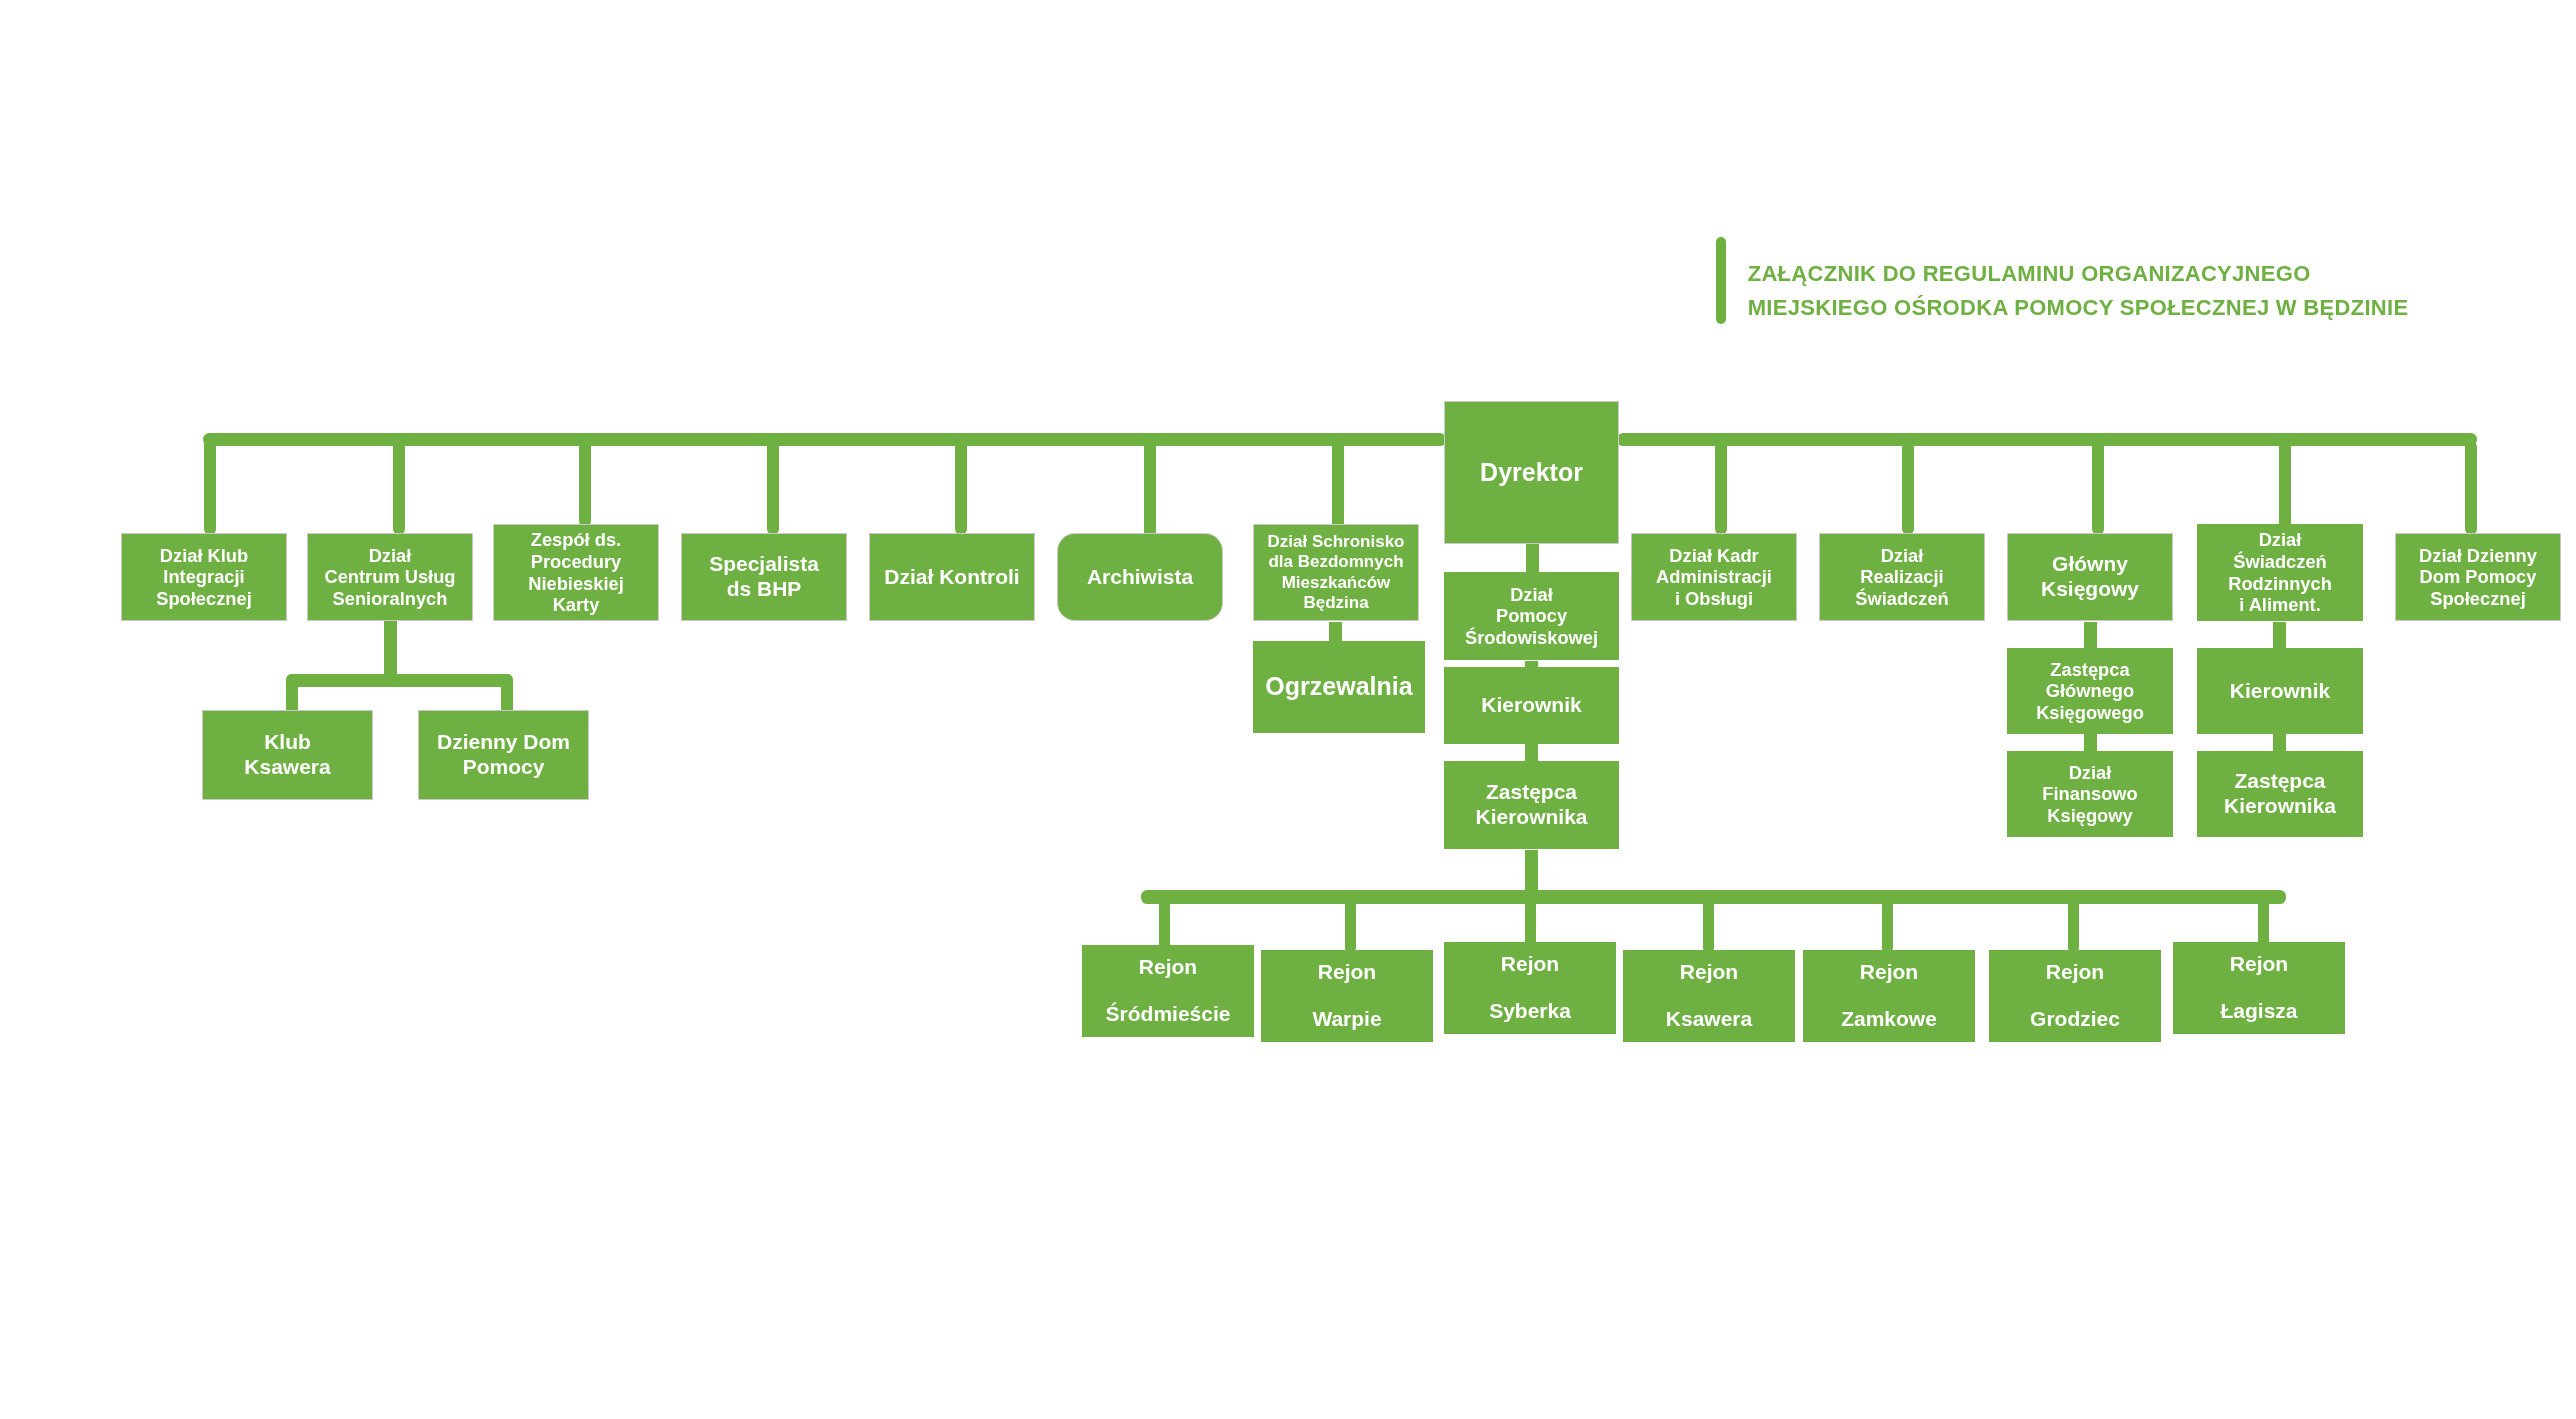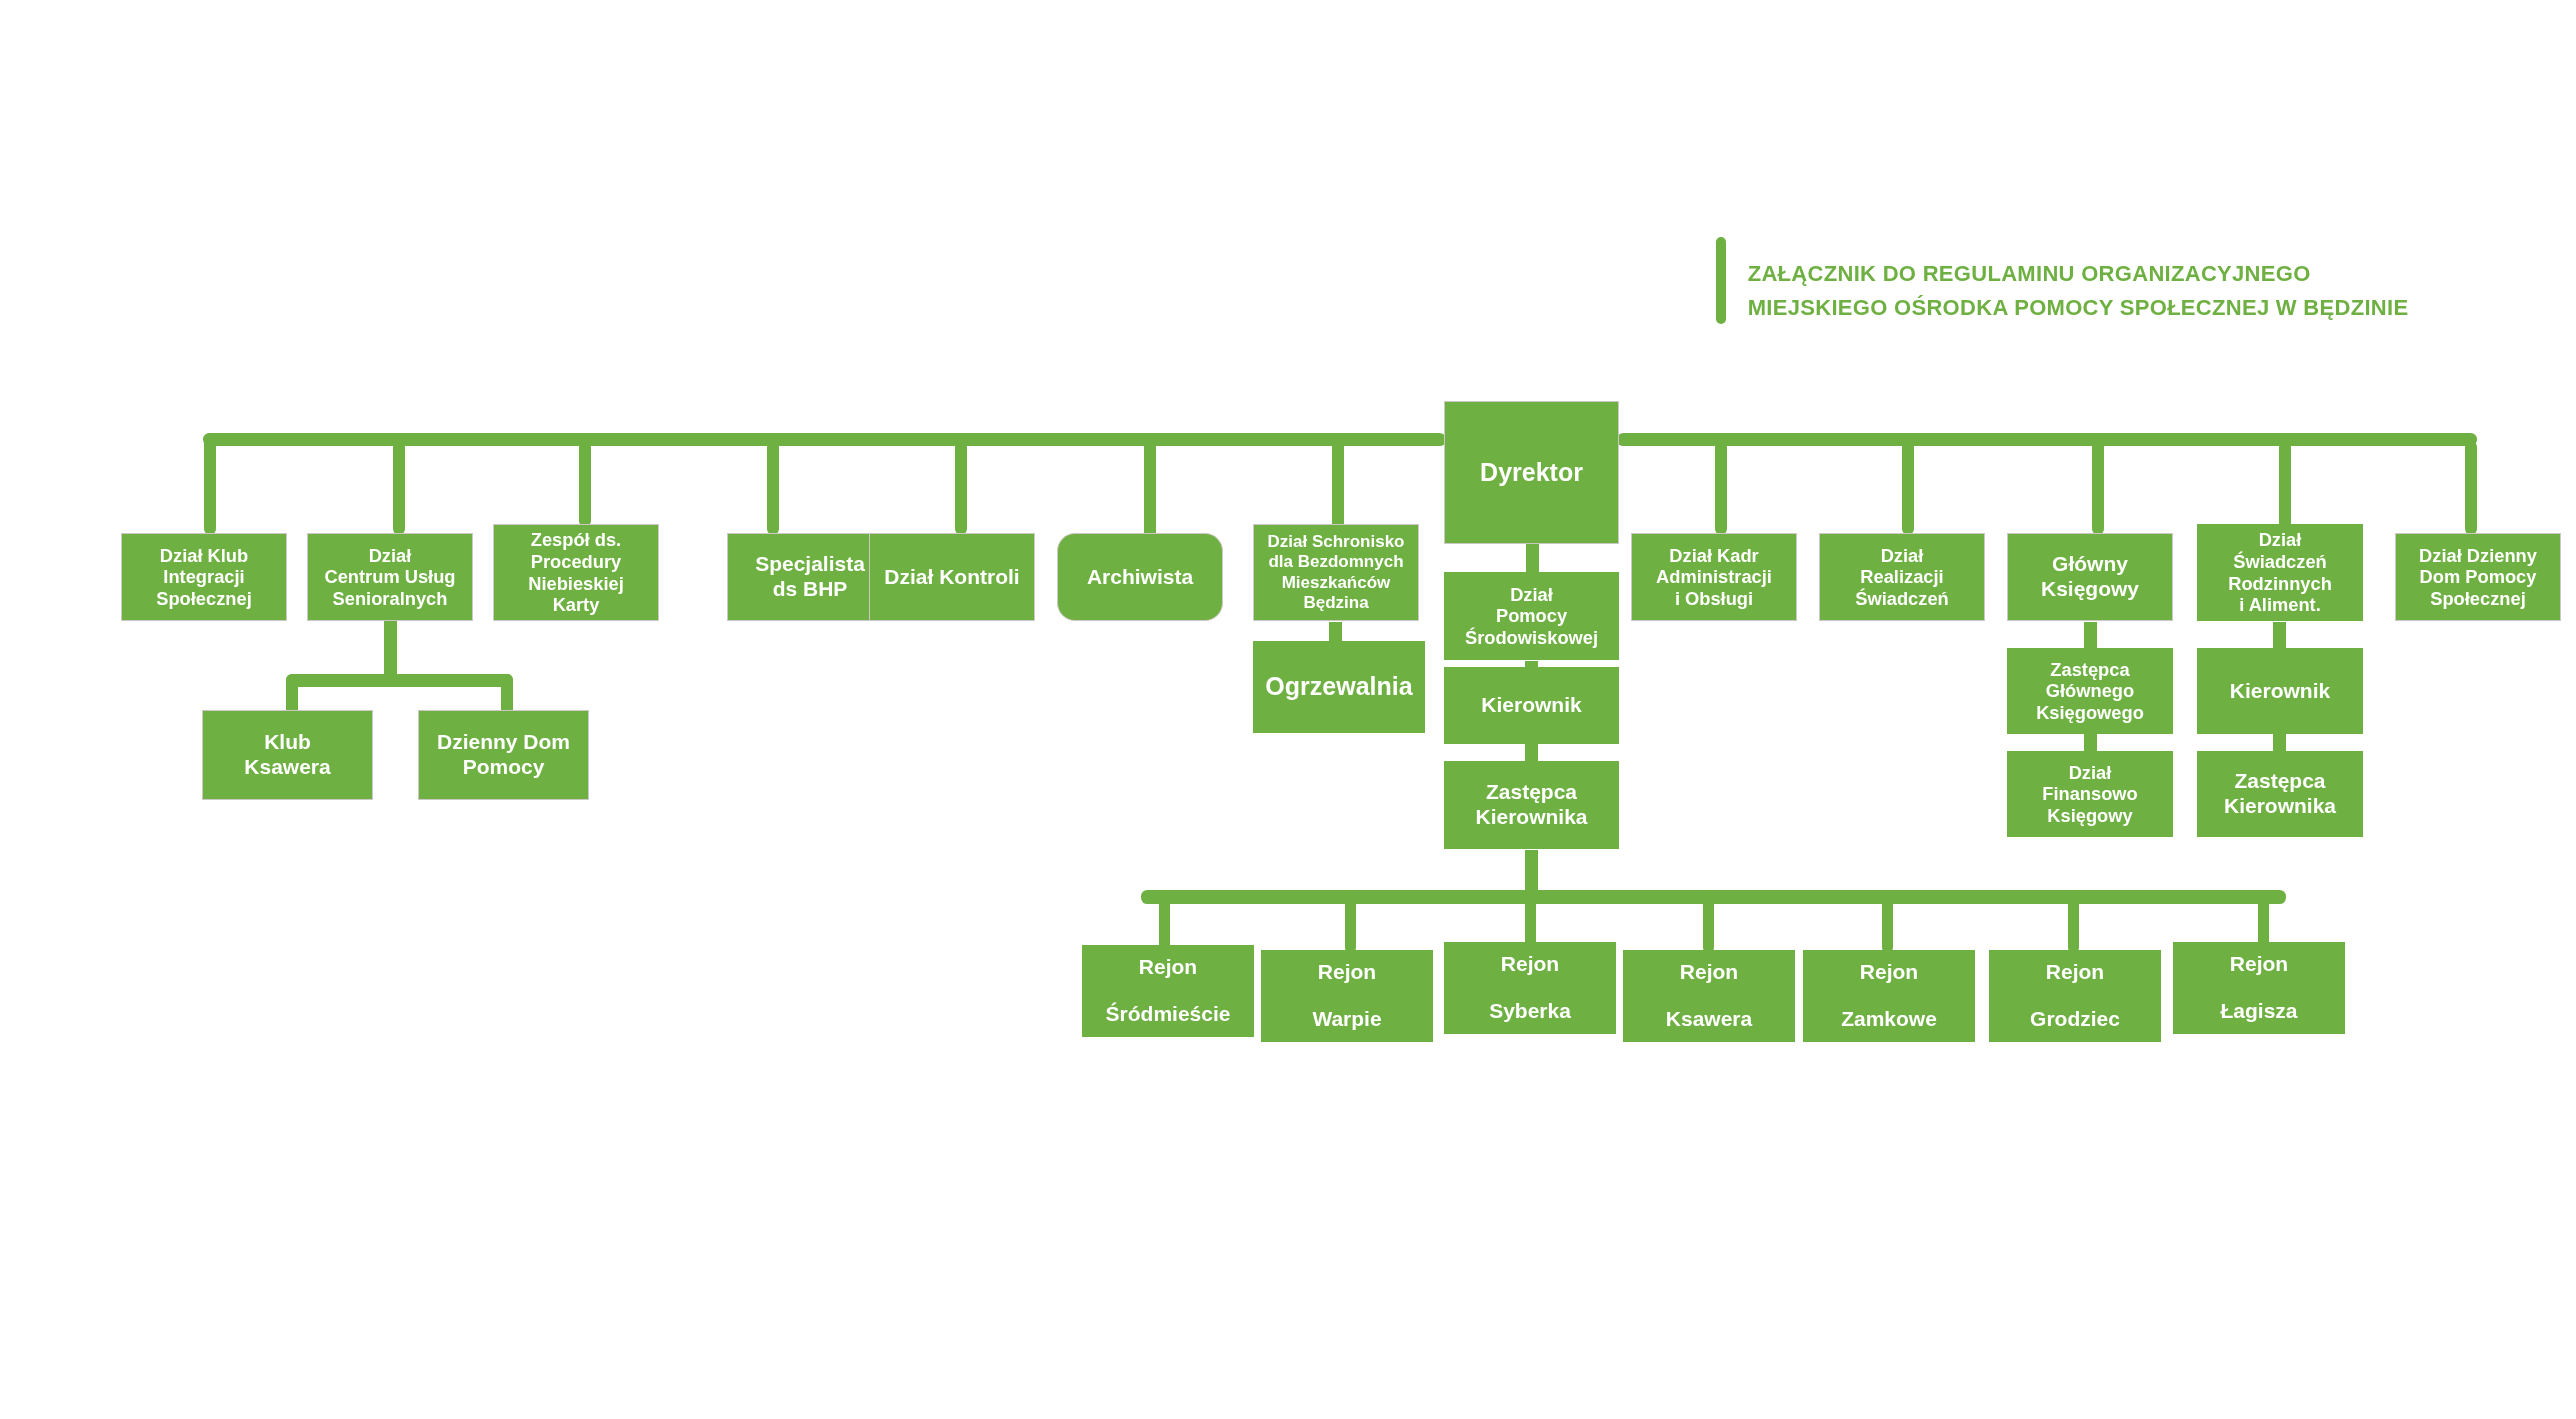--- a/index.html
+++ b/index.html
@@ -80,21 +80,21 @@
     <span>Senioralnych</span>
   </div>
 
   <div class="nb s19" style="left:493px;top:524px;width:166px;height:97px;">
     <span>Zespół ds.</span>
     <span>Procedury</span>
     <span>Niebieskiej</span>
     <span>Karty</span>
   </div>
 
-  <div class="nb s22" style="left:681px;top:533px;width:166px;height:88px;margin-left:46px;">
+  <div class="nb s22" style="left:681px;top:533px;width:166px;height:88px;">
     <span>Specjalista</span>
     <span>ds BHP</span>
   </div>
 
   <div class="nb s22" style="left:869px;top:533px;width:166px;height:88px;">
     <span>Dział Kontroli</span>
   </div>
 
   <div class="nb s22" style="left:1057px;top:533px;width:166px;height:88px;border-radius:18px;">
     <span>Archiwista</span>

